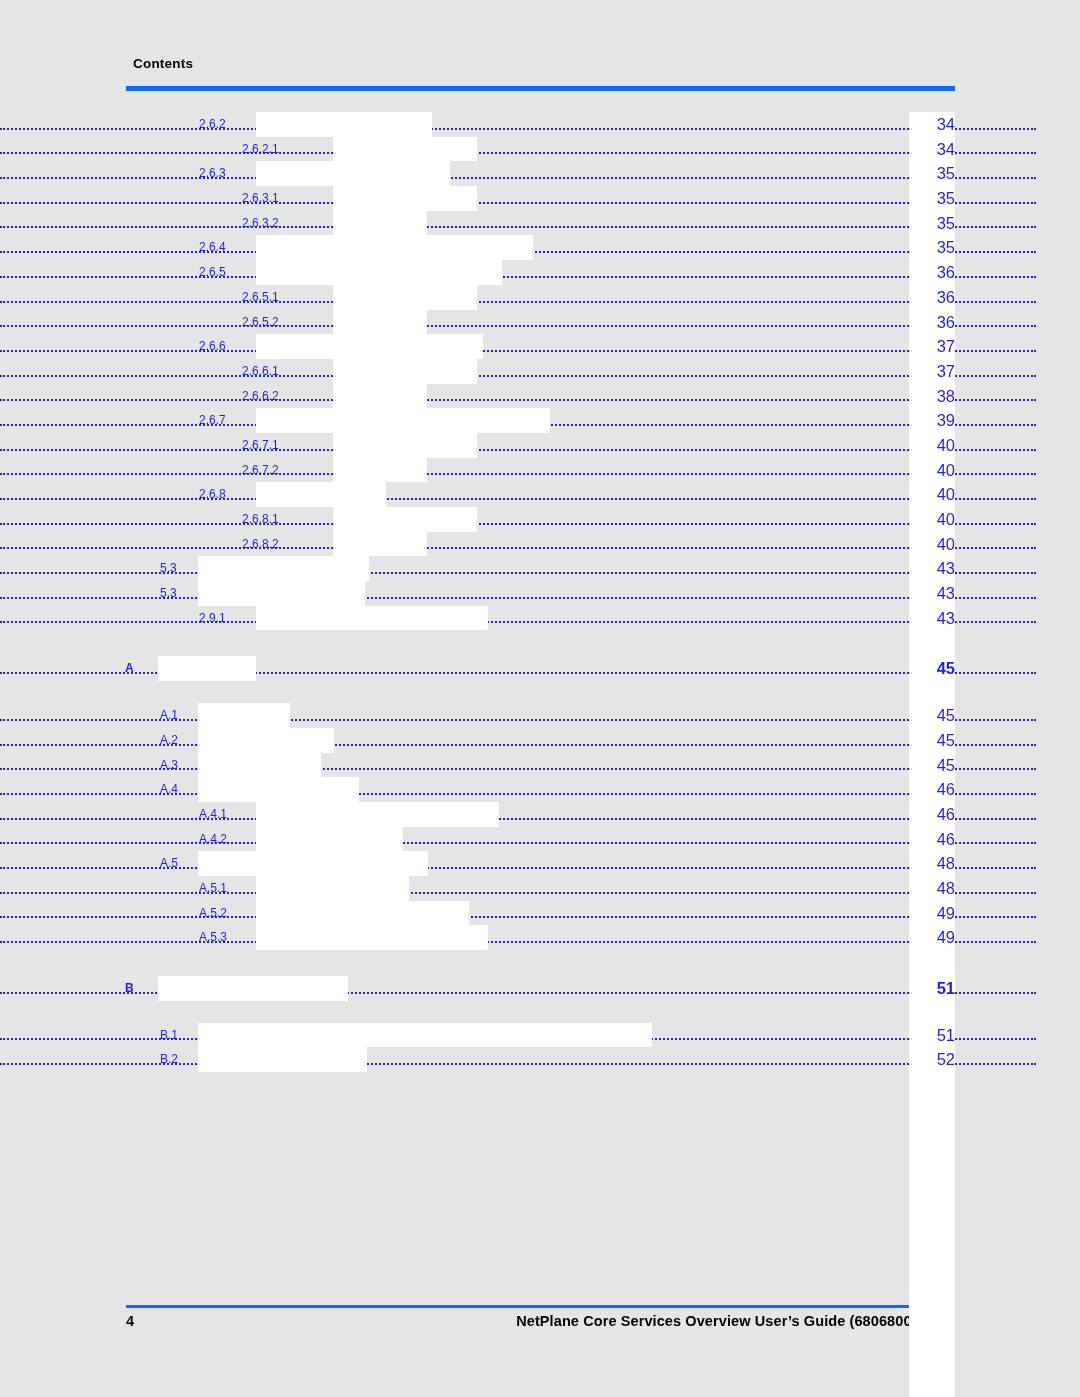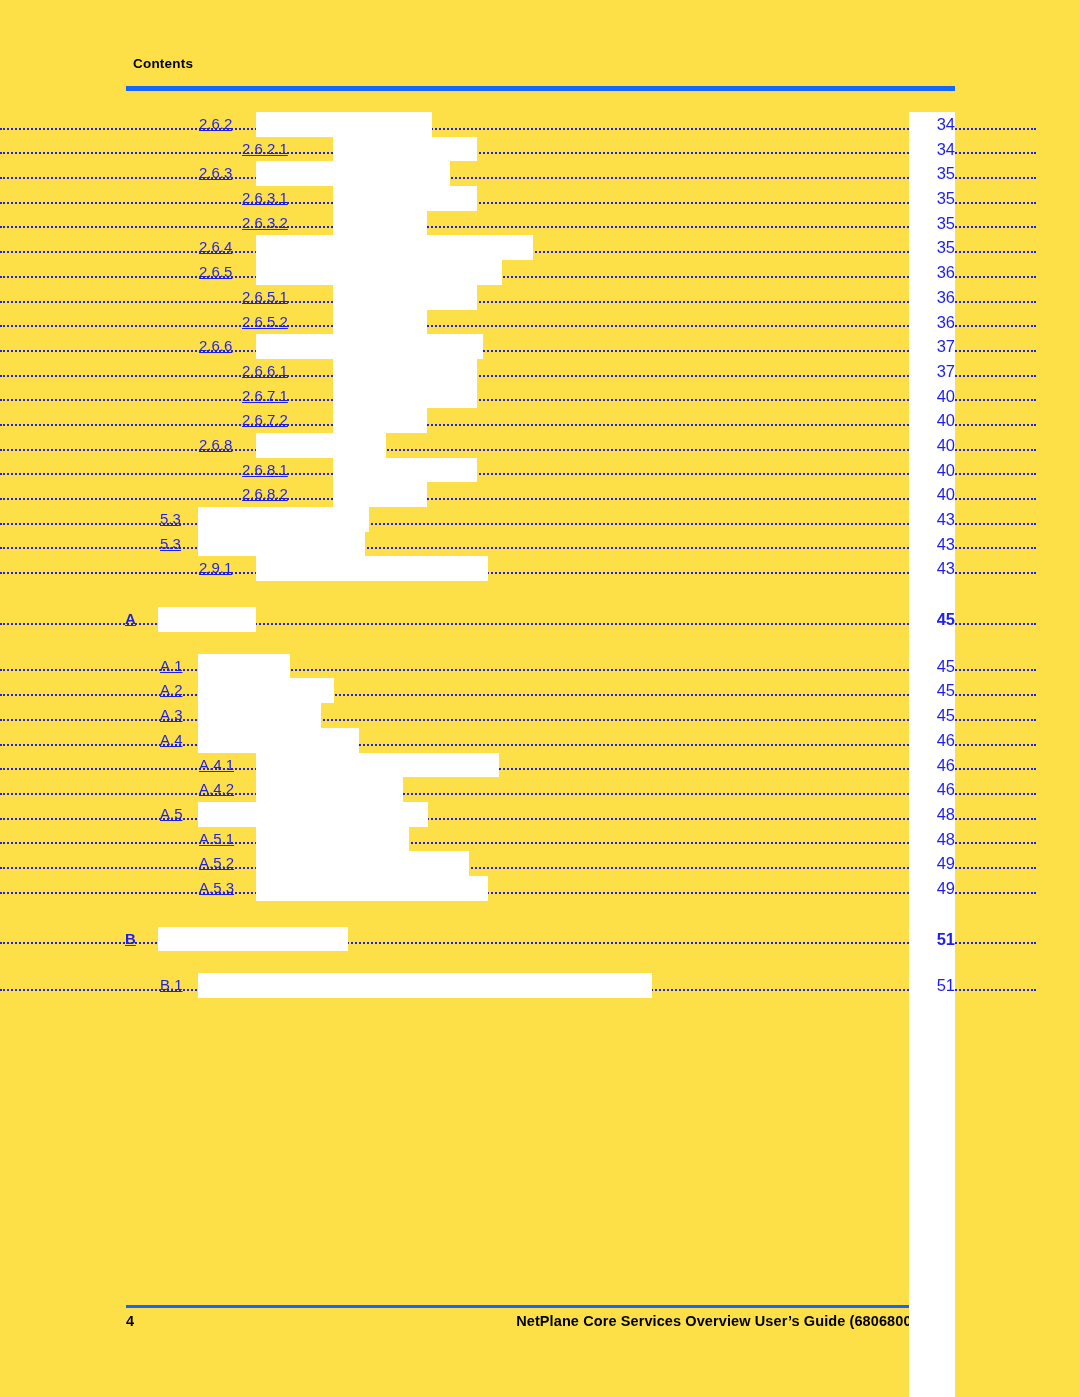--- a/index.html
+++ b/index.html
@@ -8,21 +8,21 @@
     background: #ffffff;
   }
   body {
     font-family: "Liberation Sans", sans-serif;
     -webkit-font-smoothing: antialiased;
   }
   .page {
     position: relative;
     width: 1080px;
     height: 1397px;
-    background: #fde047;
+    background: #e5e5e5;
     overflow: hidden;
   }
 
   
   .header {
     position: absolute;
     left: 133px;
     top: 56px;
     width: 822px;
   }
@@ -57,23 +57,22 @@
     white-space: nowrap;
     color: #1f1fe8;
     font-size: 16.5px;
   }
   .toc-row.gap-before { margin-top: 26px; }
   .toc-row.gap-after  { margin-bottom: 22px; }
 
   .toc-row .num {
     position: absolute;
     top: 0;
-    font-size: 15px;
+    font-size: 12px;
     color: #1f1fe8;
-    text-decoration: underline;
   }
   .toc-row .label {
     position: absolute;
     top: 0;
     font-size: 16.5px;
     color: #1f1fe8;
   }
   .toc-row .leaders {
     position: absolute;
     top: 0;
@@ -263,20 +262,38 @@
         </span>
         <span class="num">2.6.6.1</span>
         <span class="label-mask" style="left: 333px; width: 144px;"></span>
         <span class="label">Basic Functionality</span>
         <span class="page">37</span>
       </div>
       <div class="toc-row lvl-3">
         <span class="leaders">
           <i></i>
         </span>
+        <span class="num">2.6.6.2</span>
+        <span class="label-mask" style="left: 333px; width: 94px;"></span>
+        <span class="label">Architecture</span>
+        <span class="page">38</span>
+      </div>
+      <div class="toc-row lvl-2">
+        <span class="leaders">
+          <i></i>
+        </span>
+        <span class="num">2.6.7</span>
+        <span class="label-mask" style="left: 256px; width: 294px;"></span>
+        <span class="label">Message-Based Checkpointing Service</span>
+        <span class="page">39</span>
+      </div>
+      <div class="toc-row lvl-3">
+        <span class="leaders">
+          <i></i>
+        </span>
         <span class="num">2.6.7.1</span>
         <span class="label-mask" style="left: 333px; width: 144px;"></span>
         <span class="label">Basic Functionality</span>
         <span class="page">40</span>
       </div>
       <div class="toc-row lvl-3">
         <span class="leaders">
           <i></i>
         </span>
         <span class="num">2.6.7.2</span>
@@ -448,20 +465,29 @@
       </div>
       <div class="toc-row lvl-1">
         <span class="leaders">
           <i></i>
         </span>
         <span class="num">B.1</span>
         <span class="label-mask" style="left: 198px; width: 454px;"></span>
         <span class="label">Motorola Embedded Communications Computing Documents</span>
         <span class="page">51</span>
       </div>
+      <div class="toc-row lvl-1">
+        <span class="leaders">
+          <i></i>
+        </span>
+        <span class="num">B.2</span>
+        <span class="label-mask" style="left: 198px; width: 169px;"></span>
+        <span class="label">Related Specifications</span>
+        <span class="page">52</span>
+      </div>
     </div>
 
   <div class="rule-bottom"></div>
 
   <div class="footer-pagenum">4</div>
 
   <div class="footer-title">NetPlane Core Services Overview  User’s Guide (6806800C08B)</div>
 
 </div>
 

